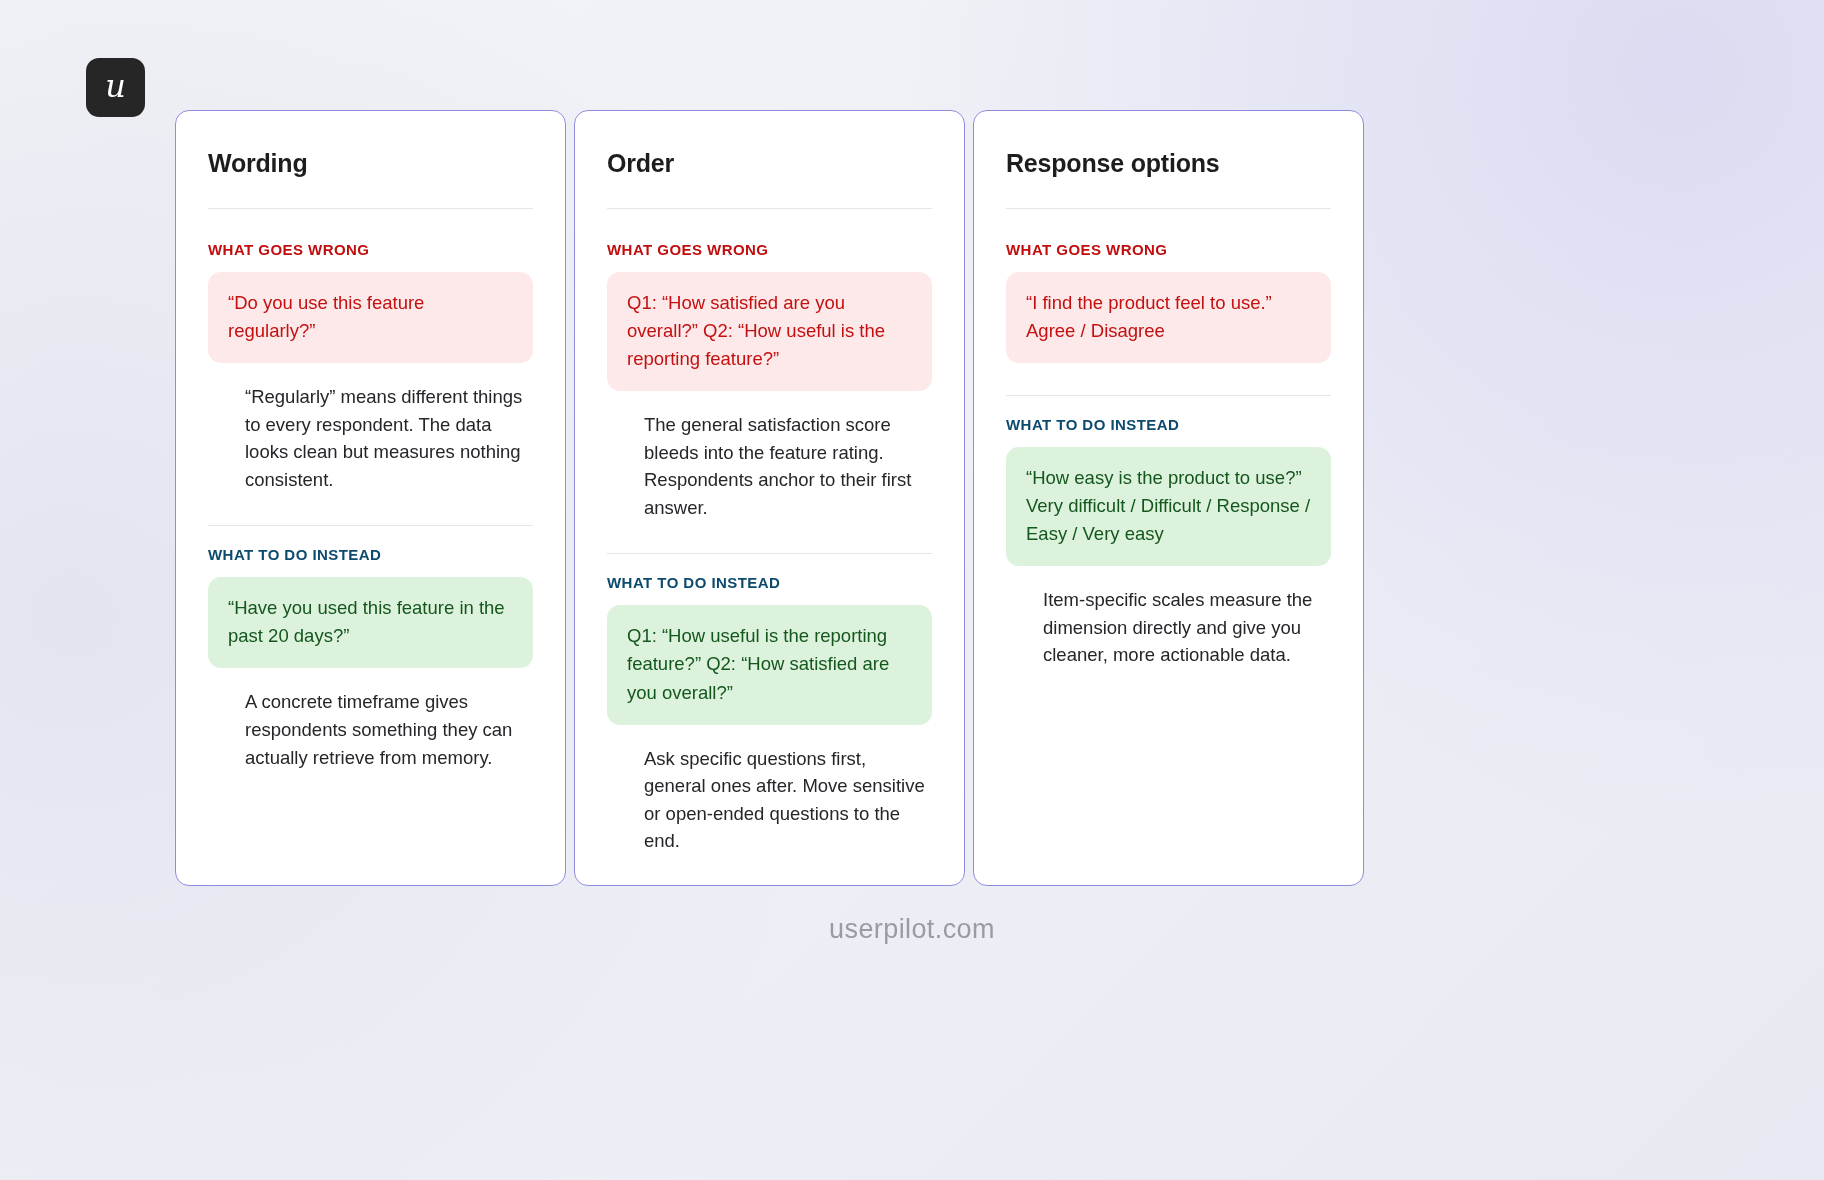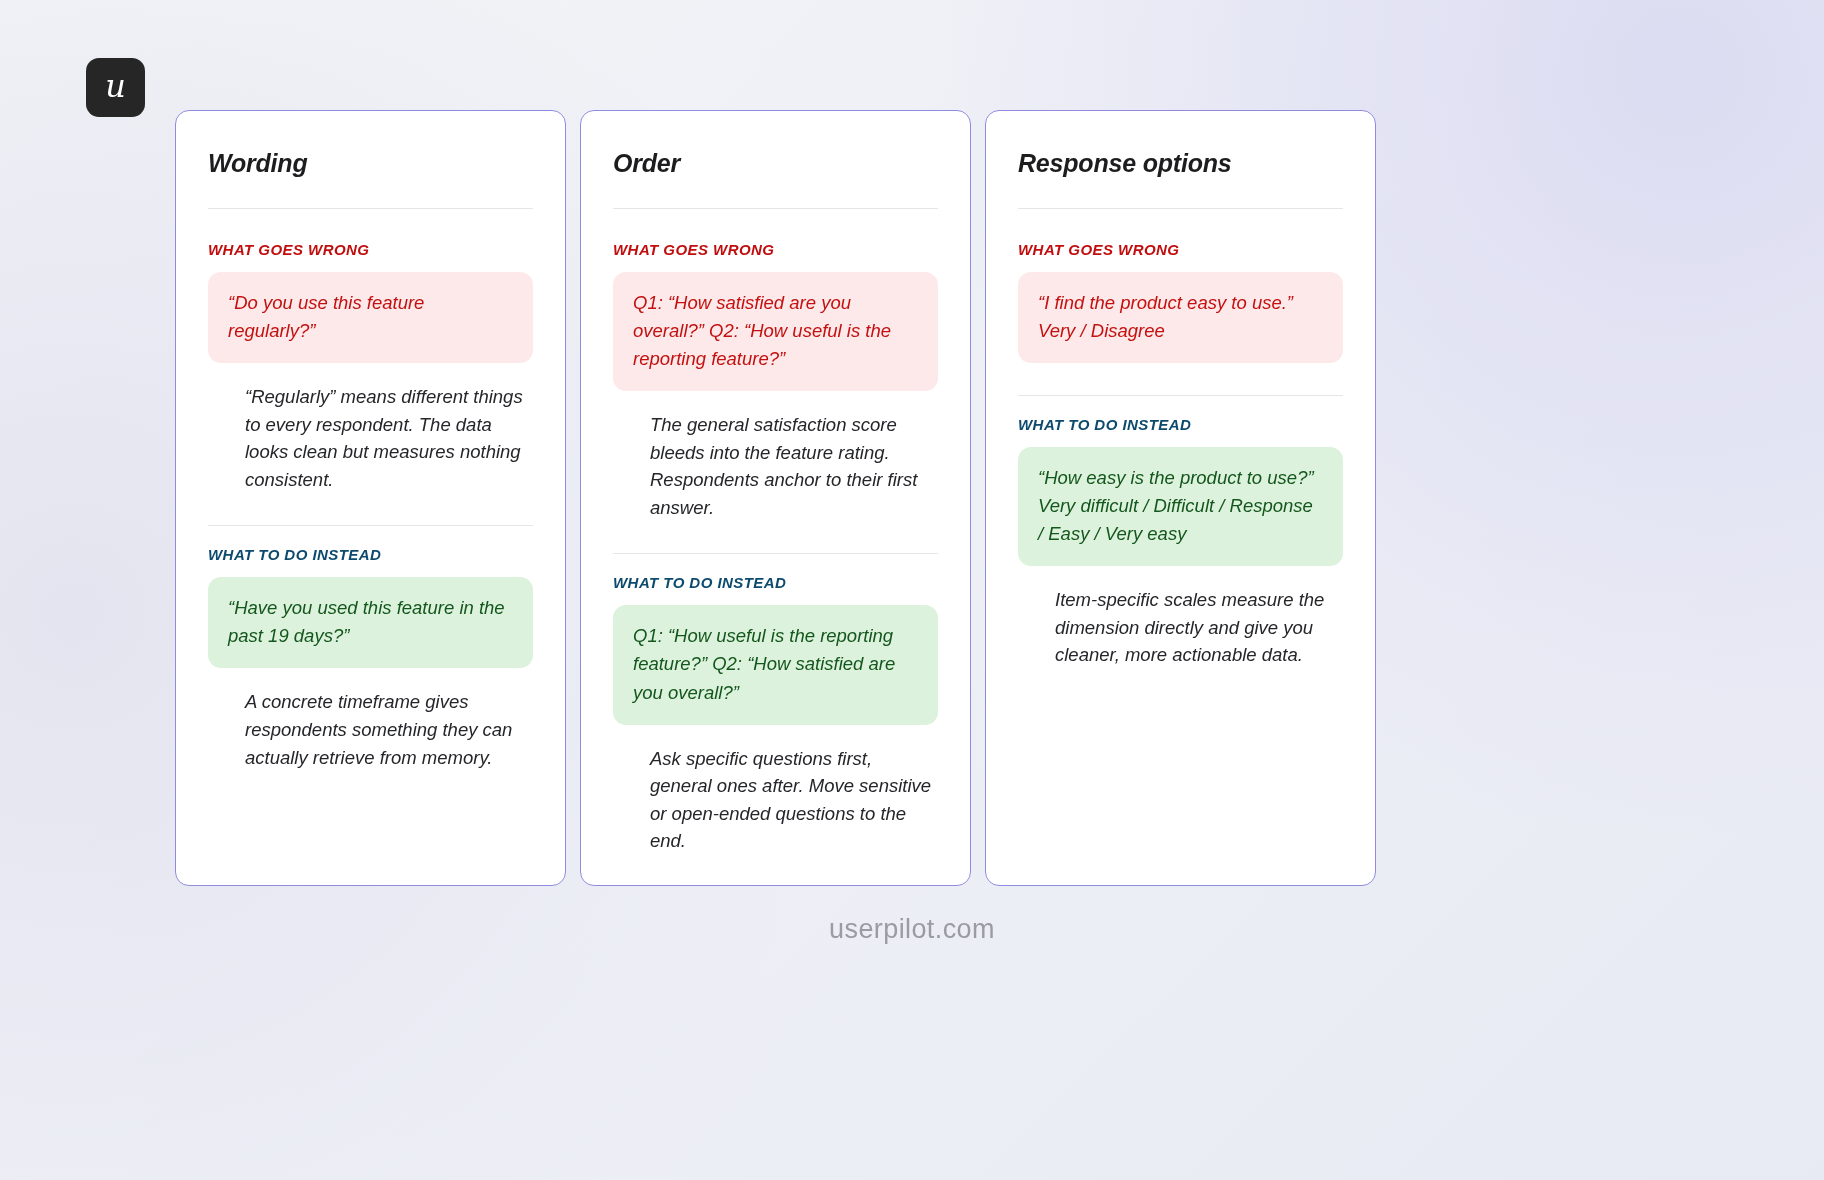--- a/index.html
+++ b/index.html
@@ -42,22 +42,21 @@
     padding-bottom: 3px;
   }
 
   
   .cards {
     position: absolute;
     left: 175px;
     top: 110px;
     width: 1390px;
     display: flex;
-    gap: 14px;
-    font-style: italic;
+    gap: 8px;
   }
 
   .card {
     width: 391px;
     min-height: 775px;
     background: #ffffff;
     border: 1px solid #8f8ce0;
     border-radius: 14px;
     padding: 38px 32px 30px 32px;
     display: flex;
@@ -142,21 +141,21 @@
     <div class="card-title">Wording</div>
     <div class="divider"></div>
 
     <div class="section-label label-wrong">WHAT GOES WRONG</div>
     <div class="quote quote-bad">“Do you use this feature regularly?”</div>
     <div class="body-text">“Regularly” means different things to every respondent. The data looks clean but measures nothing consistent.</div>
 
     <div class="section-gap"></div>
 
     <div class="section-label label-right">WHAT TO DO INSTEAD</div>
-    <div class="quote quote-good">“Have you used this feature in the past 19 days?”</div>
+    <div class="quote quote-good">“Have you used this feature in the past 20 days?”</div>
     <div class="body-text">A concrete timeframe gives respondents something they can actually retrieve from memory.</div>
   </div>
 
   <div class="card">
     <div class="card-title">Order</div>
     <div class="divider"></div>
 
     <div class="section-label label-wrong">WHAT GOES WRONG</div>
     <div class="quote quote-bad">Q1: “How satisfied are you overall?” Q2: “How useful is the reporting feature?”</div>
     <div class="body-text">The general satisfaction score bleeds into the feature rating. Respondents anchor to their first answer.</div>
@@ -166,21 +165,21 @@
     <div class="section-label label-right">WHAT TO DO INSTEAD</div>
     <div class="quote quote-good">Q1: “How useful is the reporting feature?” Q2: “How satisfied are you overall?”</div>
     <div class="body-text">Ask specific questions first, general ones after. Move sensitive or open-ended questions to the end.</div>
   </div>
 
   <div class="card">
     <div class="card-title">Response options</div>
     <div class="divider"></div>
 
     <div class="section-label label-wrong">WHAT GOES WRONG</div>
-    <div class="quote quote-bad">“I find the product easy to use.” Very / Disagree</div>
+    <div class="quote quote-bad">“I find the product feel to use.” Agree / Disagree</div>
 
     <div class="section-gap"></div>
 
     <div class="section-label label-right">WHAT TO DO INSTEAD</div>
     <div class="quote quote-good">“How easy is the product to use?” Very difficult / Difficult / Response / Easy / Very easy</div>
     <div class="body-text">Item-specific scales measure the dimension directly and give you cleaner, more actionable data.</div>
   </div>
 
 </div>
 

